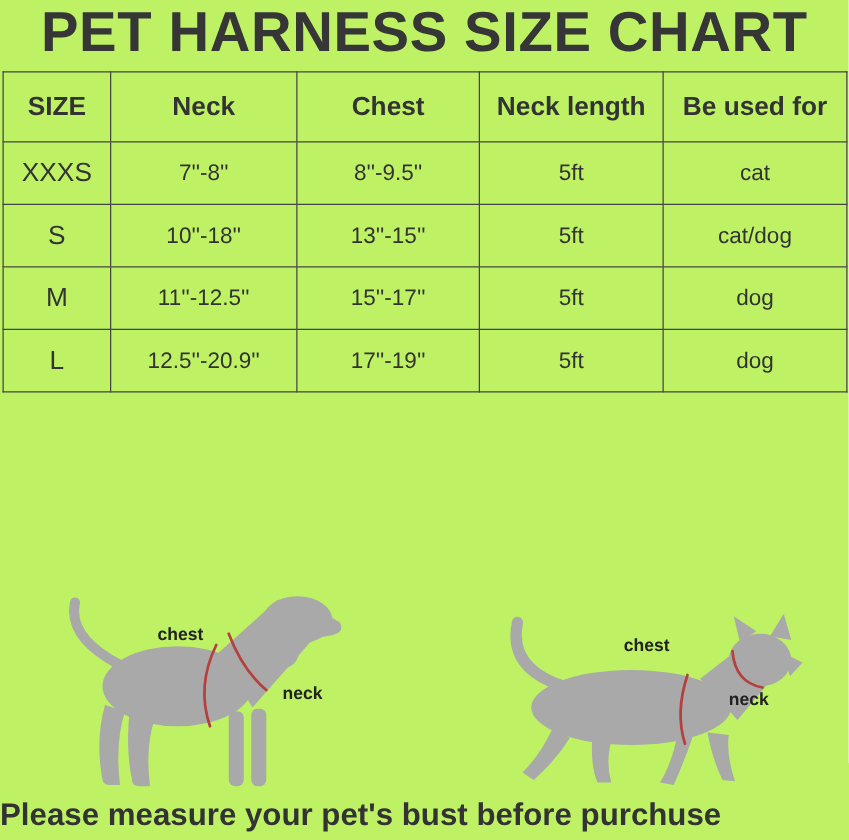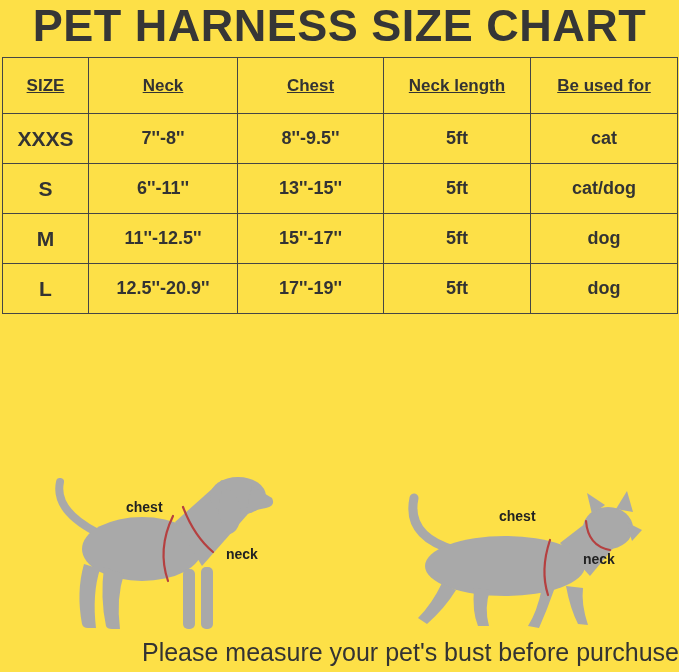--- a/index.html
+++ b/index.html
@@ -2,21 +2,21 @@
 <html><head>
 <meta charset="utf-8">
 <style>
   * { box-sizing: border-box; }
   html, body { margin: 0; padding: 0; background: #ffffff; }
   body { font-family: "Liberation Sans", sans-serif; color: #333; }
   .page {
     position: relative;
     width: 679px;
     height: 672px;
-    background: #fde047;
+    background: #bef264;
     overflow: hidden;
   }
   .title {
     margin: 0;
     height: 55px;
     line-height: 52px;
     text-align: center;
     font-size: 45px;
     font-weight: bold;
     letter-spacing: 0.5px;
@@ -35,22 +35,22 @@
     border: 1.5px solid #454545;
     text-align: center;
     vertical-align: middle;
     padding: 0;
     color: #333;
     overflow: hidden;
     white-space: nowrap;
   }
   .size-chart thead tr { height: 56px; }
   .size-chart tbody tr { height: 50px; }
-  .size-chart th { font-size: 17px; font-weight: bold; text-decoration: underline; }
-  .size-chart td { font-size: 18px; font-weight: bold; }
+  .size-chart th { font-size: 21px; font-weight: bold; }
+  .size-chart td { font-size: 18px; font-weight: normal; }
   .size-chart td.size-col { font-size: 21px; }
   .figure {
     position: absolute;
   }
   .figure.dog { left: 50px; top: 474px; width: 225px; height: 158px; }
   .figure.cat { left: 390px; top: 488px; width: 275px; height: 145px; }
   .sil { fill: #a9a9a9; stroke: none; }
   .sil-stroke { fill: none; stroke: #a9a9a9; stroke-linecap: round; }
   .strap { fill: none; stroke: #b54040; stroke-width: 2.2px; stroke-linecap: round; }
   .anno {
@@ -59,23 +59,23 @@
     font-weight: bold;
     color: #222;
     line-height: 14px;
     white-space: nowrap;
   }
   .footer-note {
     position: absolute;
     top: 638px;
     left: 0;
     width: 679px;
-    text-align: right;
+    text-align: left;
     font-size: 25px;
-    font-weight: normal;
+    font-weight: bold;
     color: #333;
     white-space: nowrap;
   }
 </style>
 </head>
 <body>
 
 <div class="page">
 
   <h1 class="title">PET HARNESS SIZE CHART</h1>
@@ -100,21 +100,21 @@
     <tbody>
       <tr>
         <td class="size-col">XXXS</td>
         <td>7''-8''</td>
         <td>8''-9.5''</td>
         <td>5ft</td>
         <td>cat</td>
       </tr>
       <tr>
         <td class="size-col">S</td>
-        <td>6''-11''</td>
+        <td>10''-18''</td>
         <td>13''-15''</td>
         <td>5ft</td>
         <td>cat/dog</td>
       </tr>
       <tr>
         <td class="size-col">M</td>
         <td>11''-12.5''</td>
         <td>15''-17''</td>
         <td>5ft</td>
         <td>dog</td>

